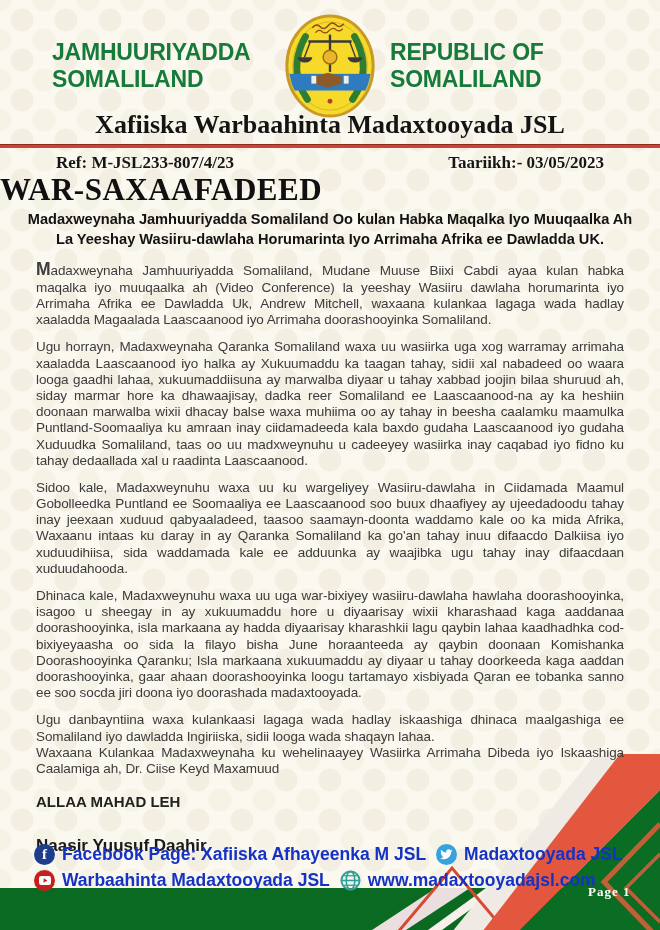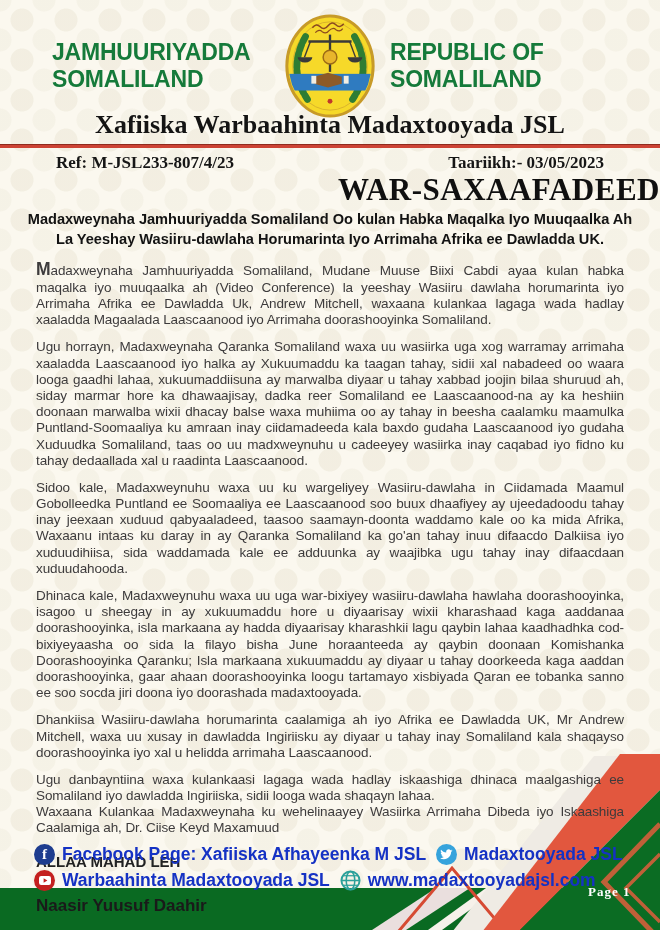--- a/index.html
+++ b/index.html
@@ -16,21 +16,21 @@
   }
   .masthead { display:flex; justify-content:center; align-items:center; gap:12px; margin-top:14px; }
   .mast-title { width:218px; text-align:left; font-weight:bold; font-size:23px; line-height:1.16;
     color:#157a3a; letter-spacing:-0.2px; }
   .emblem-wrap { width:96px; height:104px; flex:0 0 auto; }
   .office-title { text-align:center; font-family:"Liberation Serif", serif; font-weight:bold;
     font-size:26px; color:#141414; margin-top:-8px; }
   .red-rule { height:4px; background:#cd4335; margin-top:4px; border-top:1px solid #8f2b1e; }
   .ref-row { display:flex; justify-content:space-between; padding:0 56px; margin-top:5px;
     font-family:"Liberation Serif", serif; font-weight:bold; font-size:17px; color:#161616; }
-  .doc-title { text-align:right; font-family:"Liberation Serif", serif; font-weight:bold;
+  .doc-title { text-align:left; font-family:"Liberation Serif", serif; font-weight:bold;
     font-size:31px; color:#101010; margin-top:0; letter-spacing:0.5px; line-height:1.1; }
   .doc-subtitle { text-align:center; font-weight:bold; font-size:14.6px; color:#131313;
     padding:0 24px; margin-top:3px; line-height:1.36; }
   .body-text { padding:0 36px; margin-top:9px; position:relative; z-index:2; }
   .body-text p { font-size:13.5px; line-height:1.2; color:#3d3b3c; text-align:justify;
     margin-bottom:11px; letter-spacing:-0.1px; }
   .body-text p.no-gap { margin-top:-11px; margin-bottom:0; }
   .body-text p.lead::first-letter { font-weight:bold; font-size:1.3em; }
   .closing { font-weight:bold; font-size:15px; color:#222; margin-top:16px; }
   .signatory { font-weight:bold; font-size:17px; color:#1a1a1a; margin-top:26px; }
@@ -100,21 +100,20 @@
   </div>
 
   <h1 class="doc-title">WAR-SAXAAFADEED</h1>
   <div class="doc-subtitle">Madaxweynaha Jamhuuriyadda Somaliland Oo kulan  Habka Maqalka Iyo Muuqaalka Ah La Yeeshay Wasiiru-dawlaha Horumarinta Iyo Arrimaha Afrika ee Dawladda UK.</div>
 
   <div class="body-text">
     <p class="lead">Madaxweynaha Jamhuuriyadda Somaliland, Mudane Muuse Biixi Cabdi ayaa kulan habka maqalka iyo muuqaalka ah (Video Conference) la yeeshay Wasiiru dawlaha horumarinta iyo Arrimaha Afrika ee Dawladda Uk, Andrew Mitchell, waxaana kulankaa lagaga wada hadlay xaaladda Magaalada Laascaanood iyo Arrimaha doorashooyinka Somaliland.</p>
     <p>Ugu horrayn, Madaxweynaha Qaranka Somaliland waxa uu wasiirka uga xog warramay arrimaha xaaladda Laascaanood iyo halka ay Xukuumaddu ka taagan tahay, sidii xal nabadeed oo waara looga gaadhi lahaa, xukuumaddiisuna ay marwalba diyaar u tahay xabbad joojin bilaa shuruud ah, siday marmar hore ka dhawaajisay, dadka reer Somaliland ee Laascaanood-na ay ka heshiin doonaan marwalba wixii dhacay balse waxa muhiima oo ay tahay in beesha caalamku maamulka Puntland-Soomaaliya ku amraan inay ciidamadeeda kala baxdo gudaha Laascaanood iyo gudaha Xuduudka Somaliland, taas oo uu madxweynuhu u cadeeyey wasiirka inay caqabad iyo fidno ku tahay dedaallada xal u raadinta Laascaanood.</p>
     <p>Sidoo kale, Madaxweynuhu waxa uu ku wargeliyey Wasiiru-dawlaha in Ciidamada Maamul Gobolleedka Puntland ee Soomaaliya ee Laascaanood soo buux dhaafiyey ay ujeedadoodu tahay inay jeexaan xuduud qabyaaladeed, taasoo saamayn-doonta waddamo kale oo ka mida Afrika, Waxaanu intaas ku daray in ay Qaranka Somaliland ka go'an tahay inuu difaacdo Dalkiisa iyo xuduudihiisa, sida waddamada kale ee adduunka ay waajibka ugu tahay inay difaacdaan xuduudahooda.</p>
     <p>Dhinaca kale, Madaxweynuhu waxa uu uga war-bixiyey wasiiru-dawlaha hawlaha doorashooyinka, isagoo u sheegay in ay xukuumaddu hore u diyaarisay wixii kharashaad kaga aaddanaa doorashooyinka, isla markaana ay hadda diyaarisay kharashkii lagu qaybin lahaa kaadhadhka cod-bixiyeyaasha oo sida la filayo bisha June horaanteeda ay qaybin doonaan Komishanka Doorashooyinka Qaranku; Isla markaana xukuumaddu ay diyaar u tahay doorkeeda kaga aaddan doorashooyinka, gaar ahaan doorashooyinka loogu tartamayo xisbiyada Qaran ee tobanka sanno ee soo socda jiri doona iyo doorashada madaxtooyada.</p>
-    <p>Dhankiisa Wasiiru-dawlaha horumarinta caalamiga ah iyo Afrika ee Dawladda UK, Mr Andrew Mitchell, waxa uu xusay in dawladda Ingiriisku ay diyaar u tahay inay Somaliland kala shaqayso doorashooyinka iyo xal u helidda arrimaha Laascaanood.</p>
     <p>Ugu danbayntiina waxa kulankaasi lagaga wada hadlay iskaashiga dhinaca maalgashiga ee Somaliland iyo dawladda Ingiriiska, sidii looga wada shaqayn lahaa.</p>
     <p class="no-gap">Waxaana Kulankaa Madaxweynaha ku wehelinaayey Wasiirka Arrimaha Dibeda iyo Iskaashiga Caalamiga ah, Dr. Ciise Keyd Maxamuud</p>
     <div class="closing">ALLAA MAHAD LEH</div>
     <div class="signatory">Naasir Yuusuf Daahir</div>
   </div>
 
   <div class="social">
     <div class="social-row">
       <div class="social-item">
         <span class="icon-circle fb">f</span>

